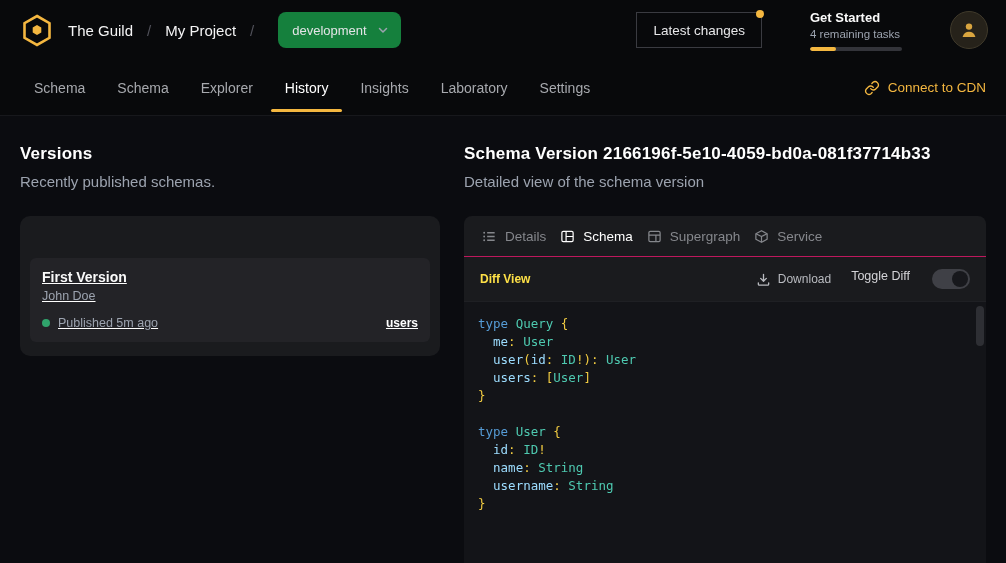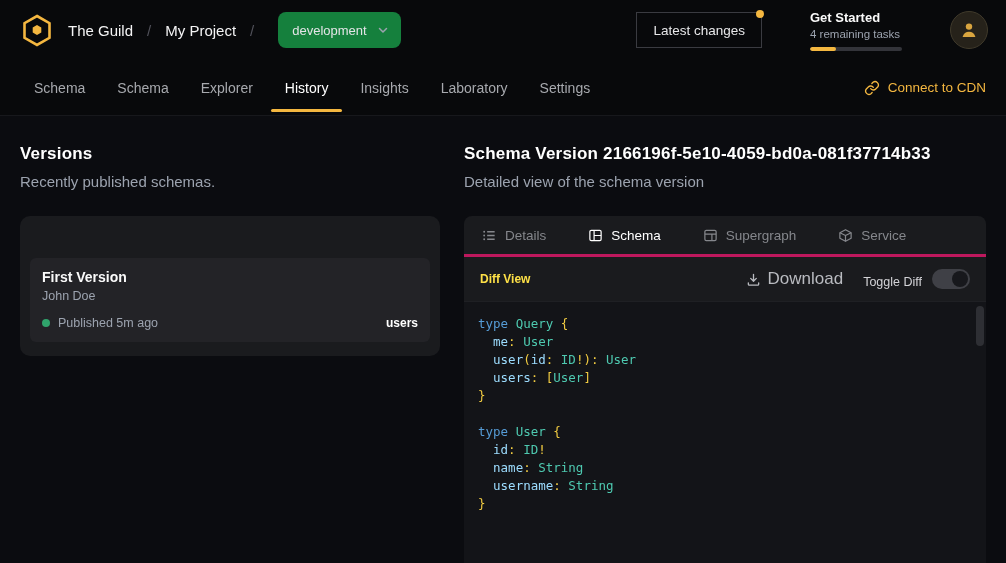--- a/index.html
+++ b/index.html
@@ -69,51 +69,51 @@
   .col-left { width:420px; flex:0 0 420px; display:flex; flex-direction:column; }
   .col-right { flex:1; display:flex; flex-direction:column; min-width:0; }
   .section-title { font-size:17px; font-weight:700; color:#fff; letter-spacing:.2px; }
   .section-sub { font-size:15px; color:#9ca3af; margin-top:9px; }
   
   .versions-card {
     margin-top:26px; background:#1a1b1e; border-radius:10px;
     padding:42px 10px 14px;
   }
   .version-item {
-    background:#232327; border-radius:6px; padding:11px 12px 12px; cursor:pointer;
+    background:#232327; border-radius:6px; padding:11px 12px 12px; cursor:pointer;text-decoration:underline;
   }
   .vi-name { font-size:14px; font-weight:600; color:#fafafa; }
   .vi-author { font-size:12.5px; color:#9ca3af; margin-top:4px; }
   .vi-row { margin-top:13px; display:flex; align-items:center; }
   .vi-dot { width:8px; height:8px; border-radius:50%; background:#30a46c; margin-right:8px; }
   .vi-status { font-size:12.5px; color:#9ca3af; }
   .vi-badge { margin-left:auto; font-size:12px; font-weight:700; color:#fff; }
   
   .panel {
     margin-top:26px; flex:1; min-height:0; background:#1a1b1e;
     border-radius:8px 8px 0 0; display:flex; flex-direction:column; overflow:hidden;
   }
   .panel-tabs {
-    display:flex; align-items:center; gap:42px; padding:0 18px; height:41px;
-    border-bottom:3px solid #be185d; flex:0 0 41px;
+    display:flex; align-items:center; gap:14px; padding:0 18px; height:41px;
+    border-bottom:1px solid #be185d; flex:0 0 41px;
   }
   .panel-tab { display:flex; align-items:center; gap:8px; font-size:13.5px; color:#85878c; cursor:pointer; }
   .panel-tab.active { color:#ffffff; font-weight:500; }
   .panel-tab .icon { display:flex; }
   .diff-row {
     height:45px; flex:0 0 45px; display:flex; align-items:center; padding:0 16px;
     border-bottom:1px solid #1f2024;
   }
   .diff-title { font-size:12px; font-weight:700; color:#fde047; }
   .diff-actions { margin-left:auto; display:flex; align-items:center; gap:20px; }
   .download-btn {
     display:flex; align-items:center; gap:7px; background:none; border:none;
-    color:#b9bbc0; font-size:17px; font-family:inherit; cursor:pointer;text-align:right;
-  }
-  .toggle-wrap { display:flex; align-items:flex-end; gap:10px; }
+    color:#b9bbc0; font-size:12px; font-family:inherit; cursor:pointer;text-align:right;
+  }
+  .toggle-wrap { display:flex; align-items:flex-start; gap:22px; }
   .toggle-label { font-size:12.5px; color:#d4d4d8; }
   .switch {
     position:relative; width:38px; height:20px; background:#3f4046; border:none;
     border-radius:10px; cursor:pointer;
   }
   .switch .knob {
     position:absolute; top:2px; width:16px; height:16px; border-radius:50%; background:#17181c;
   }
   .switch.off .knob { right:2px; }
   

